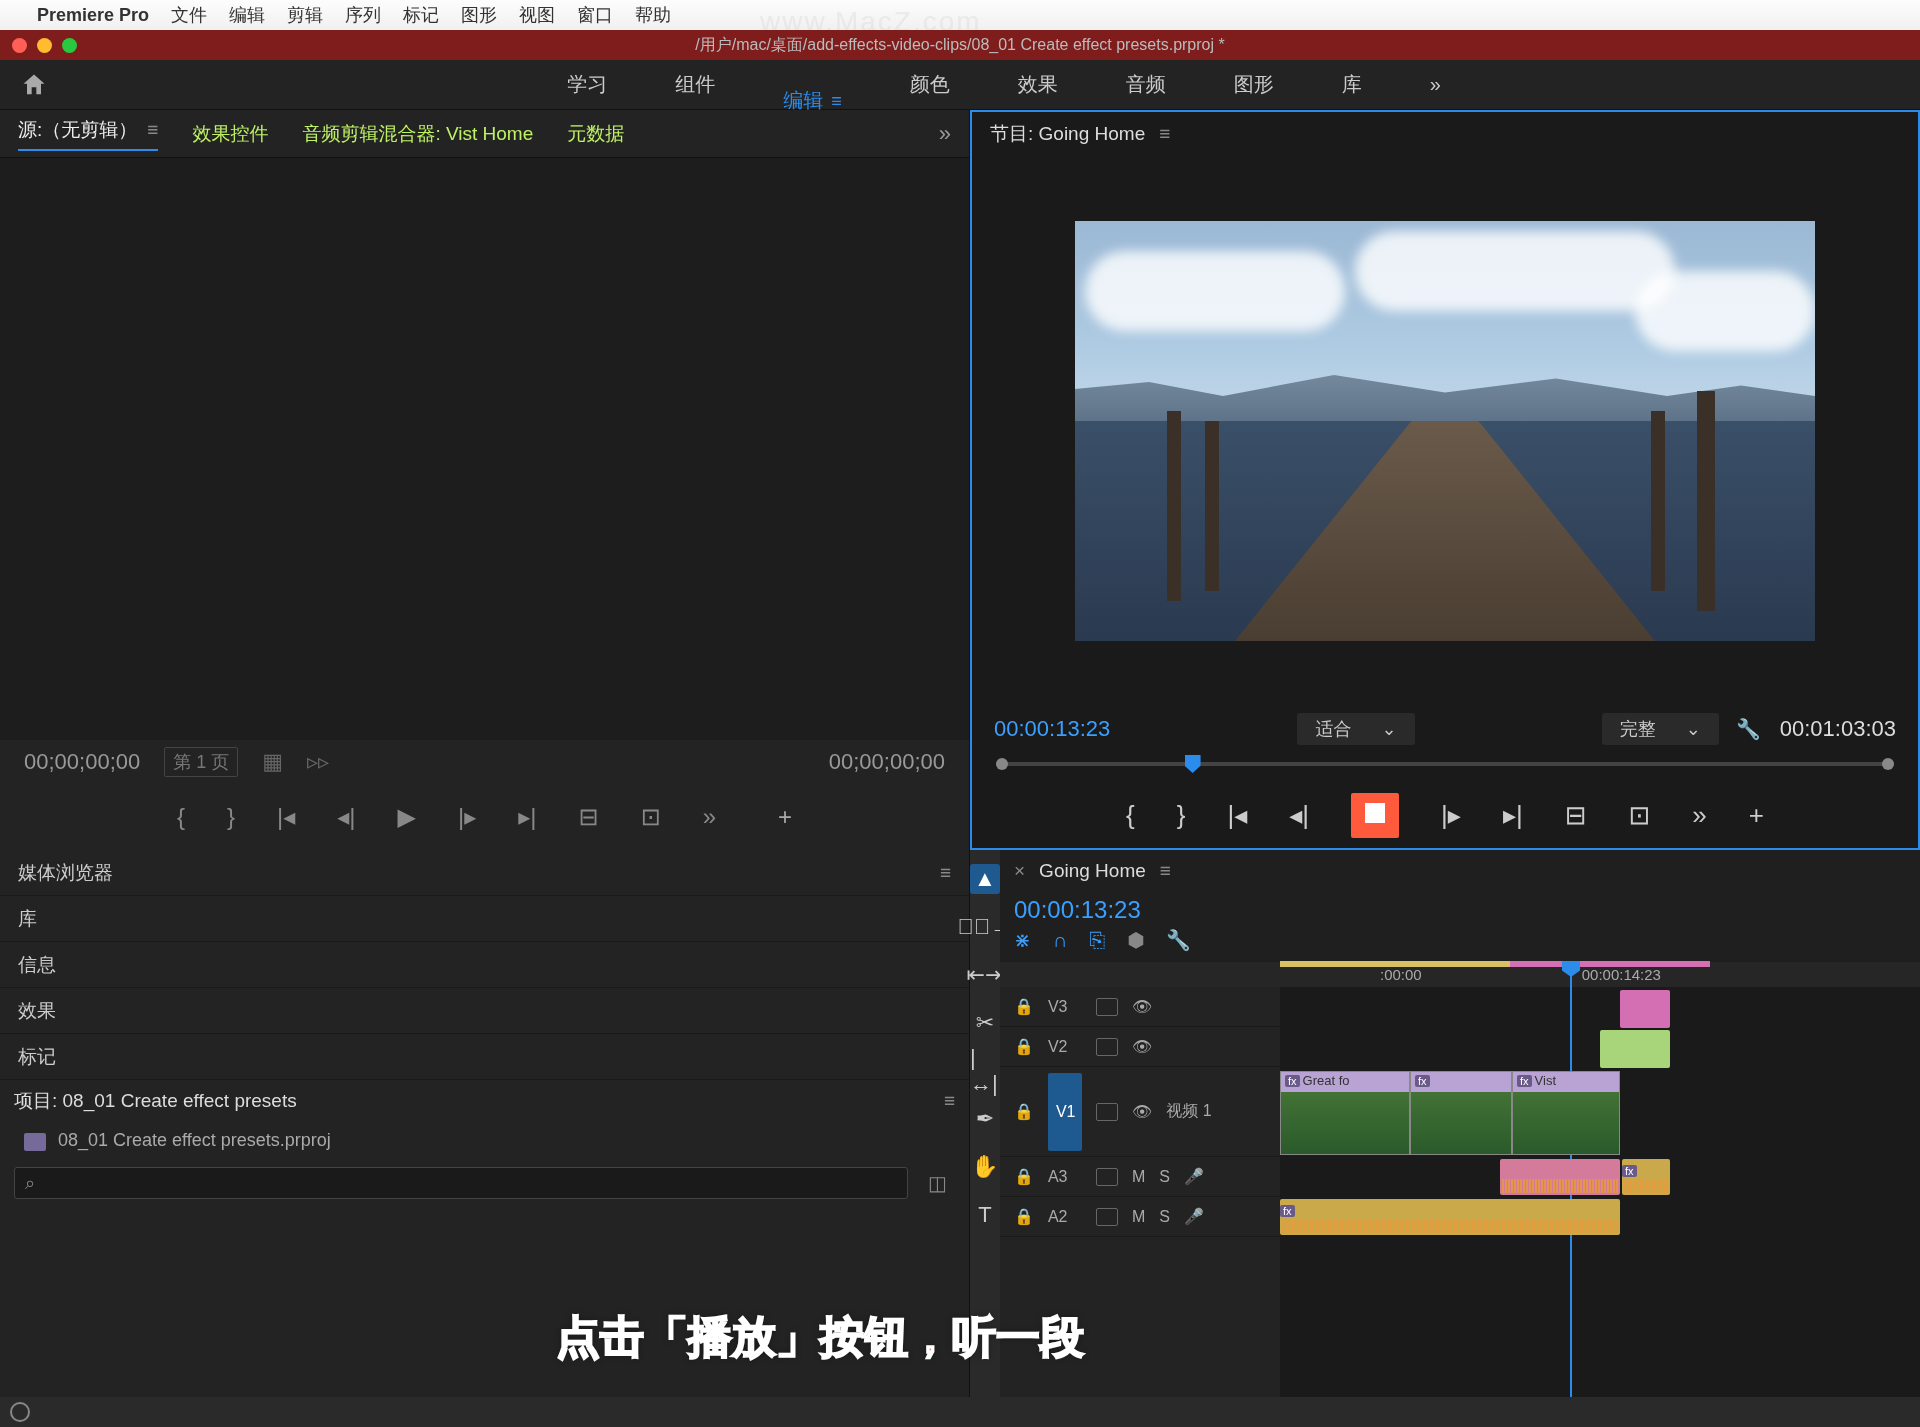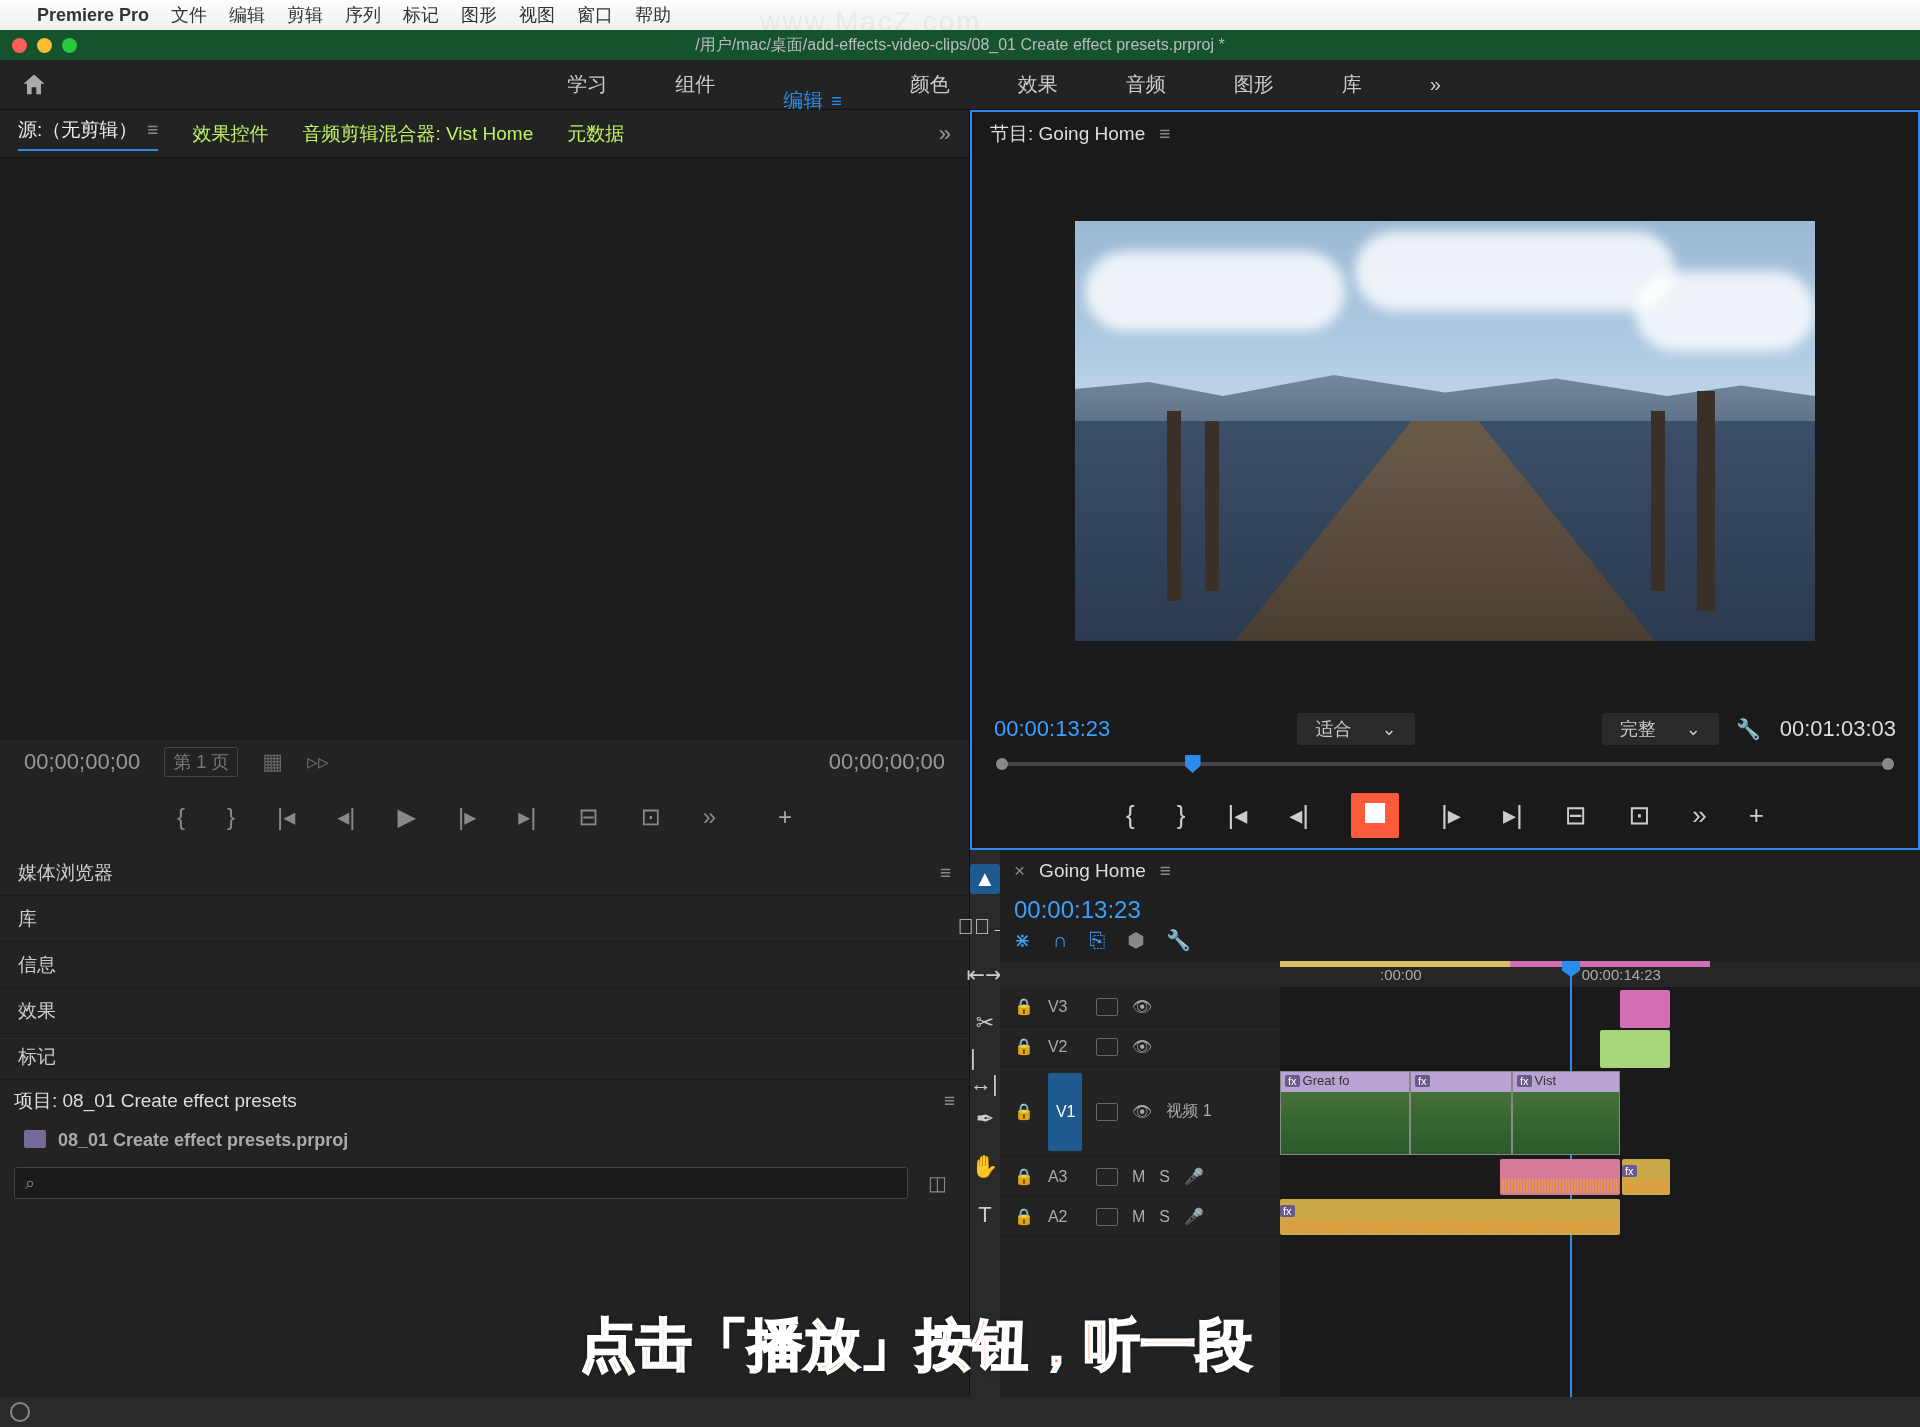--- a/index.html
+++ b/index.html
@@ -5,21 +5,21 @@
 * { margin: 0; padding: 0; box-sizing: border-box; font-family: -apple-system, "Helvetica Neue", Arial, sans-serif; }
 body { background: #1a1a1a; color: #ccc; width: 1920px; height: 1427px; overflow: hidden; font-size: 18px; }
 
 
 .mac-menubar { height: 30px; background: linear-gradient(#fdfdfd,#f0f0f0); display: flex; align-items: center; padding: 0 15px; color: #333; font-size: 18px; gap: 22px; }
 .mac-menubar .apple { font-size: 20px; }
 .mac-menubar .appname { font-weight: 700; }
 .mac-menubar .item { font-weight: 400; }
 
 
-.titlebar { height: 30px; background: #14532d; display: flex; align-items: center; position: relative; font-size: 16px; color: #ccc; }
+.titlebar { height: 30px; background: #7f1d1d; display: flex; align-items: center; position: relative; font-size: 16px; color: #ccc; }
 .traffic { position: absolute; left: 12px; display: flex; gap: 10px; }
 .traffic span { width: 15px; height: 15px; border-radius: 50%; display: inline-block; }
 .tr-red{background:#ff5f57;} .tr-yel{background:#febc2e;} .tr-grn{background:#28c840;}
 .titlebar .path { margin: 0 auto; color: #bbb; }
 
 
 .workspace { height: 50px; background: #232323; display: flex; align-items: center; padding: 0 20px; gap: 60px; border-bottom: 1px solid #111; }
 .home-icon { width:28px; height:28px; color:#aaa; }
 .workspace .wtab { color:#ccc; font-size:20px; padding: 6px 4px; }
 .workspace .wtab.active { color:#2b8ceb;margin-top:32px; }
@@ -77,21 +77,21 @@
 .stop-hl { background:#ff5a3c; padding:10px 14px; border-radius:2px; }
 .stop-sq { width:20px; height:20px; background:#fff; display:inline-block; }
 
 
 .bottom-left { background:#232323; border-right:1px solid #111; display:flex; flex-direction:column; }
 .acc-item { height:46px; display:flex; align-items:center; padding:0 18px; font-size:19px; color:#ccc; border-bottom:1px solid #1a1a1a; }
 .acc-item .ham { margin-left:auto; color:#888; }
 .proj-panel { flex:1; display:flex; flex-direction:column; padding:0 14px; }
 .proj-title { height:42px; display:flex; align-items:center; font-size:19px; color:#ddd; }
 .proj-title .ham { margin-left:auto; color:#888; }
-.proj-file { display:flex; align-items:flex-start; gap:12px; padding:8px 10px; color:#aaa; font-size:18px;font-weight:bold; }
+.proj-file { display:flex; align-items:flex-end; gap:12px; padding:8px 10px; color:#aaa; font-size:18px; }
 .bin-icon { width:22px;height:18px;background:#756a99;border-radius:2px; }
 .search-row { display:flex; align-items:center; gap:12px; margin-top:8px; }
 .search-box { flex:1; background:#1a1a1a; border:1px solid #444; border-radius:3px; height:32px; display:flex; align-items:center; padding:0 10px; color:#888; }
 .tag-icon { color:#888; font-size:20px; padding:0 8px; }
 .col-headers { display:flex; gap:60px; padding:14px 40px; color:#ccc; font-size:18px; border-top:1px solid #333; margin-top:12px; }
 .col-headers .n { width:280px; }
 
 
 .bottom-right { display:flex; }
 .tools { width:50px; background:#2a2a2a; display:flex; flex-direction:column; align-items:center; gap:18px; padding-top:14px; }
@@ -123,21 +123,21 @@
 .v1c { position:absolute; top:84px; height:84px; background:linear-gradient(#4a7a3a,#2a5a2a); border:1px solid #888; }
 .v1c .lbl { position:absolute; top:0; left:0; right:0; height:20px; background:#b8a3d4; font-size:13px; padding:1px 4px; color:#333; }
 .v1c .fx { background:#6a5a8a; color:#fff; padding:0 3px; border-radius:2px; font-size:11px; margin-right:3px; }
 .c-a{left:0;width:130px;} .c-b{left:130px;width:102px;} .c-c{left:232px;width:108px;}
 .aclip { position:absolute; height:36px; background:#d47a9a; border-radius:2px; }
 .a3c{top:172px;left:220px;width:120px;} .a3c2{top:172px;left:342px;width:48px;background:#c9a94a;}
 .a2c{top:212px;left:0;width:340px;background:#c9a94a;} 
 .wav { position:absolute; bottom:2px; left:2px; right:2px; height:14px; background:repeating-linear-gradient(90deg,#e89a3a 0 2px,transparent 2px 3px); opacity:0.8; }
 
 
-.annotation { position:absolute; left:580px; top:1308px; font-size:56px; font-weight:700; color:#ff7a3c; -webkit-text-stroke:2px #fff; text-shadow:0 0 6px rgba(0,0,0,0.5); }
+.annotation { position:absolute; left:556px; top:1308px; font-size:44px; font-weight:700; color:#ff7a3c; -webkit-text-stroke:2px #fff; text-shadow:0 0 6px rgba(0,0,0,0.5); }
 
 
 .watermark { position:absolute; left:760px; top:6px; font-size:28px; color:rgba(200,200,200,0.25); letter-spacing:2px; }
 
 
 .ccbar { position:absolute; bottom:0; left:0; right:0; height:30px; background:#2a2a2a; display:flex; align-items:center; padding:0 10px; }
 .cclogo { width:20px; height:20px; border:2px solid #888; border-radius:50%; }
 
 svg { display:block; }
 </style>

